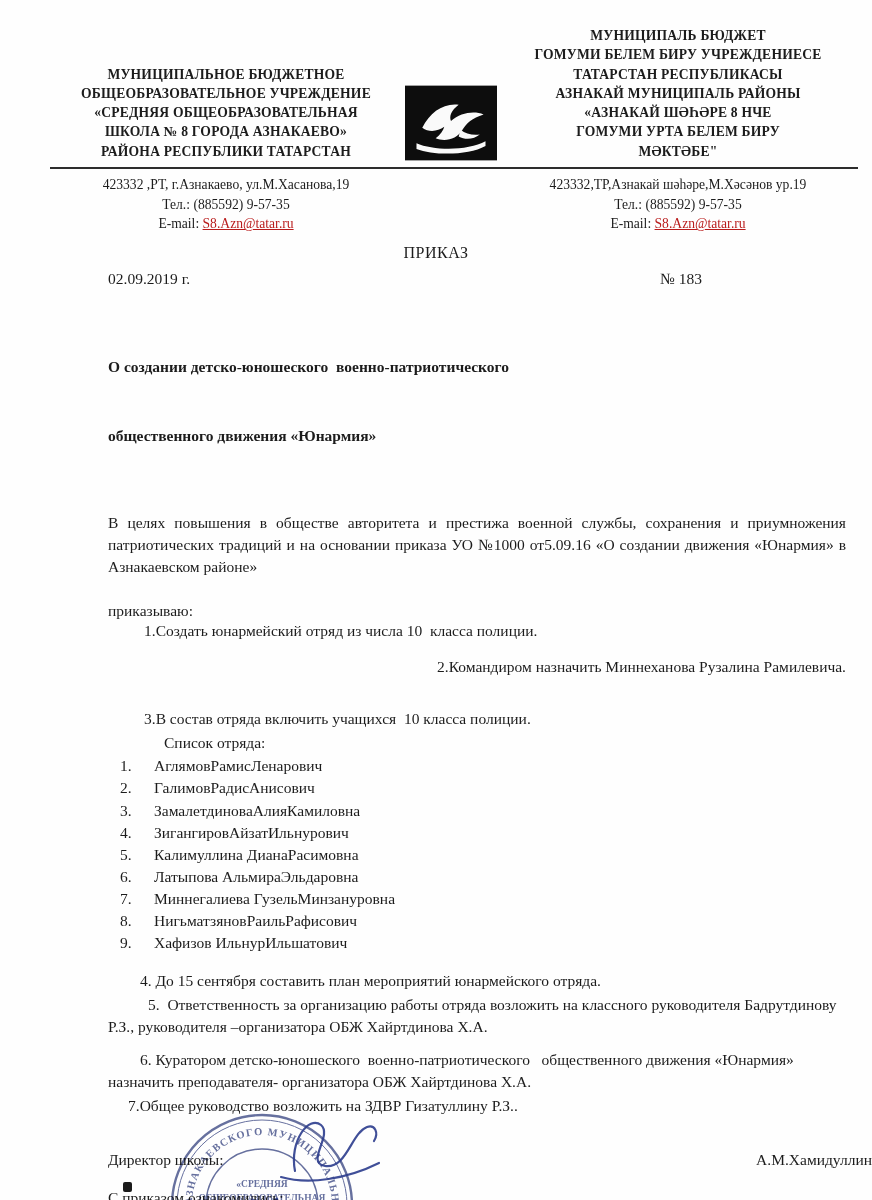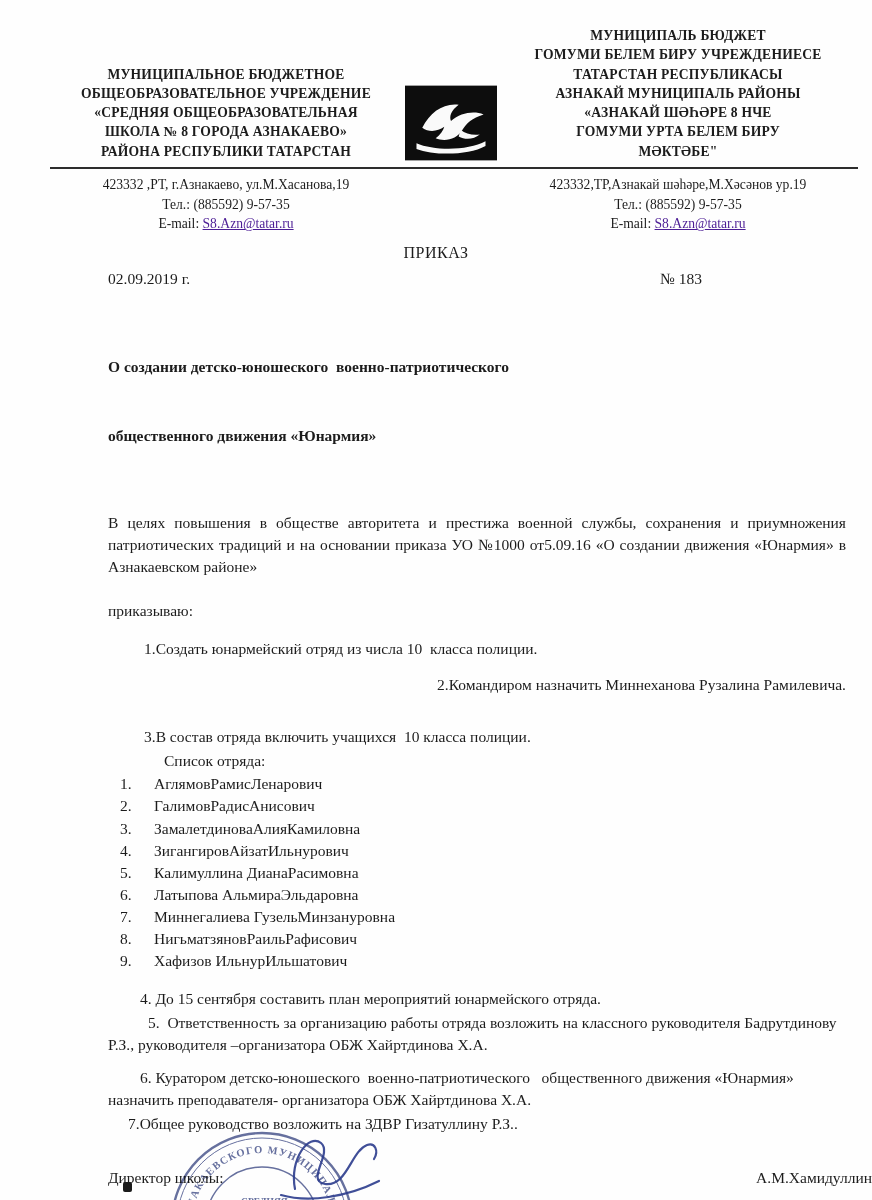--- a/index.html
+++ b/index.html
@@ -14,29 +14,29 @@
   }
   
   .letterhead { display:flex; justify-content:space-between; align-items:flex-end; padding:26px 16px 2px 50px; }
   .org { font-weight:bold; font-size:13.6px; line-height:1.42; text-align:center; letter-spacing:.2px; }
   .org-left  { width:352px; }
   .org-right { width:356px; }
   .logo { width:92px; height:76px; margin-top:32px; flex:0 0 auto; }
   .rule { border-top:2px solid #2d2d2d; margin:4px 14px 4px 50px; }
   .contacts { display:flex; justify-content:space-between; padding:2px 16px 0 50px; font-size:13.6px; line-height:1.45; text-align:center; }
   .contact-left { width:352px; } .contact-right { width:356px; }
-  .email { color:#4c1d95; text-decoration:underline; cursor:pointer; }
+  .email { color:#b91c1c; text-decoration:underline; cursor:pointer; }
   
   .heading { text-align:center; font-size:16px; margin-top:10px; letter-spacing:.5px; }
   .date-row { display:flex; justify-content:space-between; margin:8px 170px 0 108px; font-size:15.5px; }
   .subject { margin:20px 30px 0 108px; font-weight:bold; font-size:15.5px; line-height:1.5; white-space:pre-wrap; }
   .preamble { margin:18px 26px 0 108px; font-size:15.5px; line-height:1.42; text-align:justify; white-space:pre-wrap; }
   .orderword { margin:24px 0 0 108px; font-size:15.5px; }
   .item { font-size:15.5px; line-height:1.42; margin:0 26px 0 108px; white-space:pre-wrap; }
-  .item-1 { margin-top:18px; text-indent:36px; }
+  .item-1 { text-indent:36px; }
   .item-2 { margin-top:14px; text-indent:36px;text-align:right; }
   .item-3 { margin-top:30px; text-indent:36px; }
   .roster-title { margin:4px 0 0 164px; font-size:15.5px; }
   .roster { margin:3px 0 0 120px; font-size:15.5px; line-height:1.43; }
   .roster-row { display:flex; }
   .roster-num { width:34px; }
   .item-4 { margin-top:15px; text-indent:32px; }
   .item-5 { margin-top:2px; text-indent:40px; }
   .item-6 { margin-top:11px; text-indent:32px; }
   .item-7 { margin-top:2px; text-indent:20px; }

